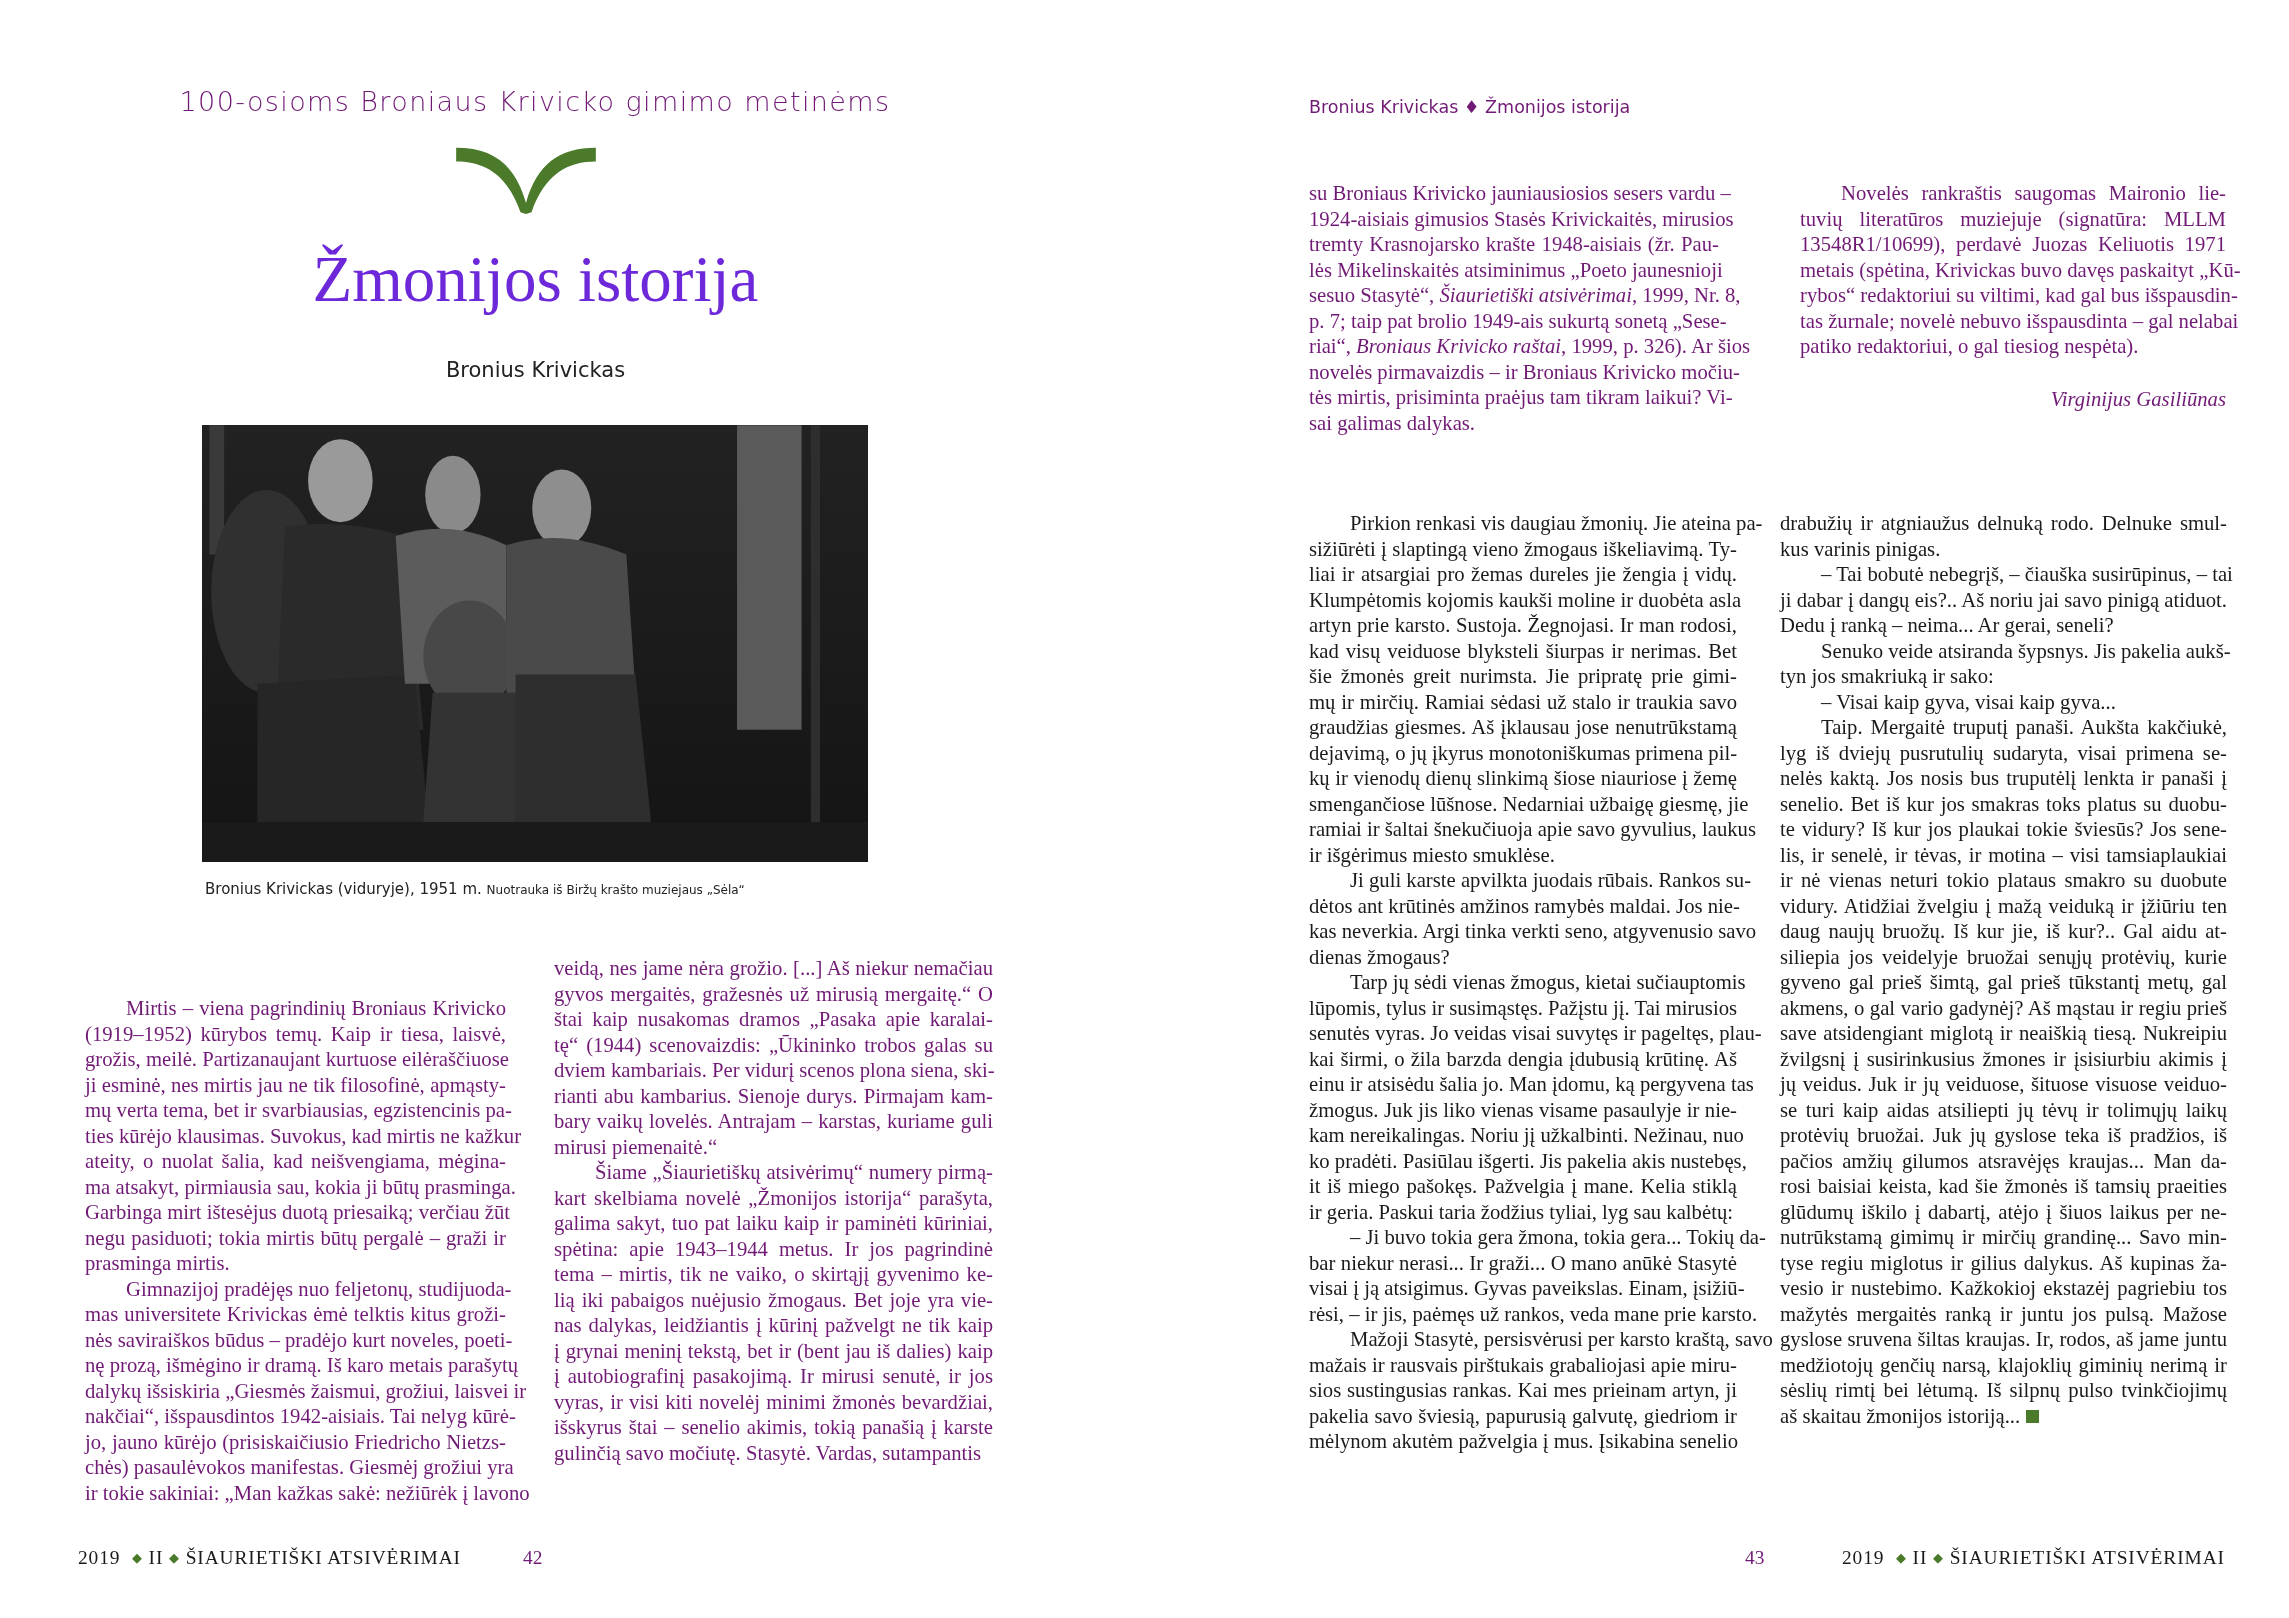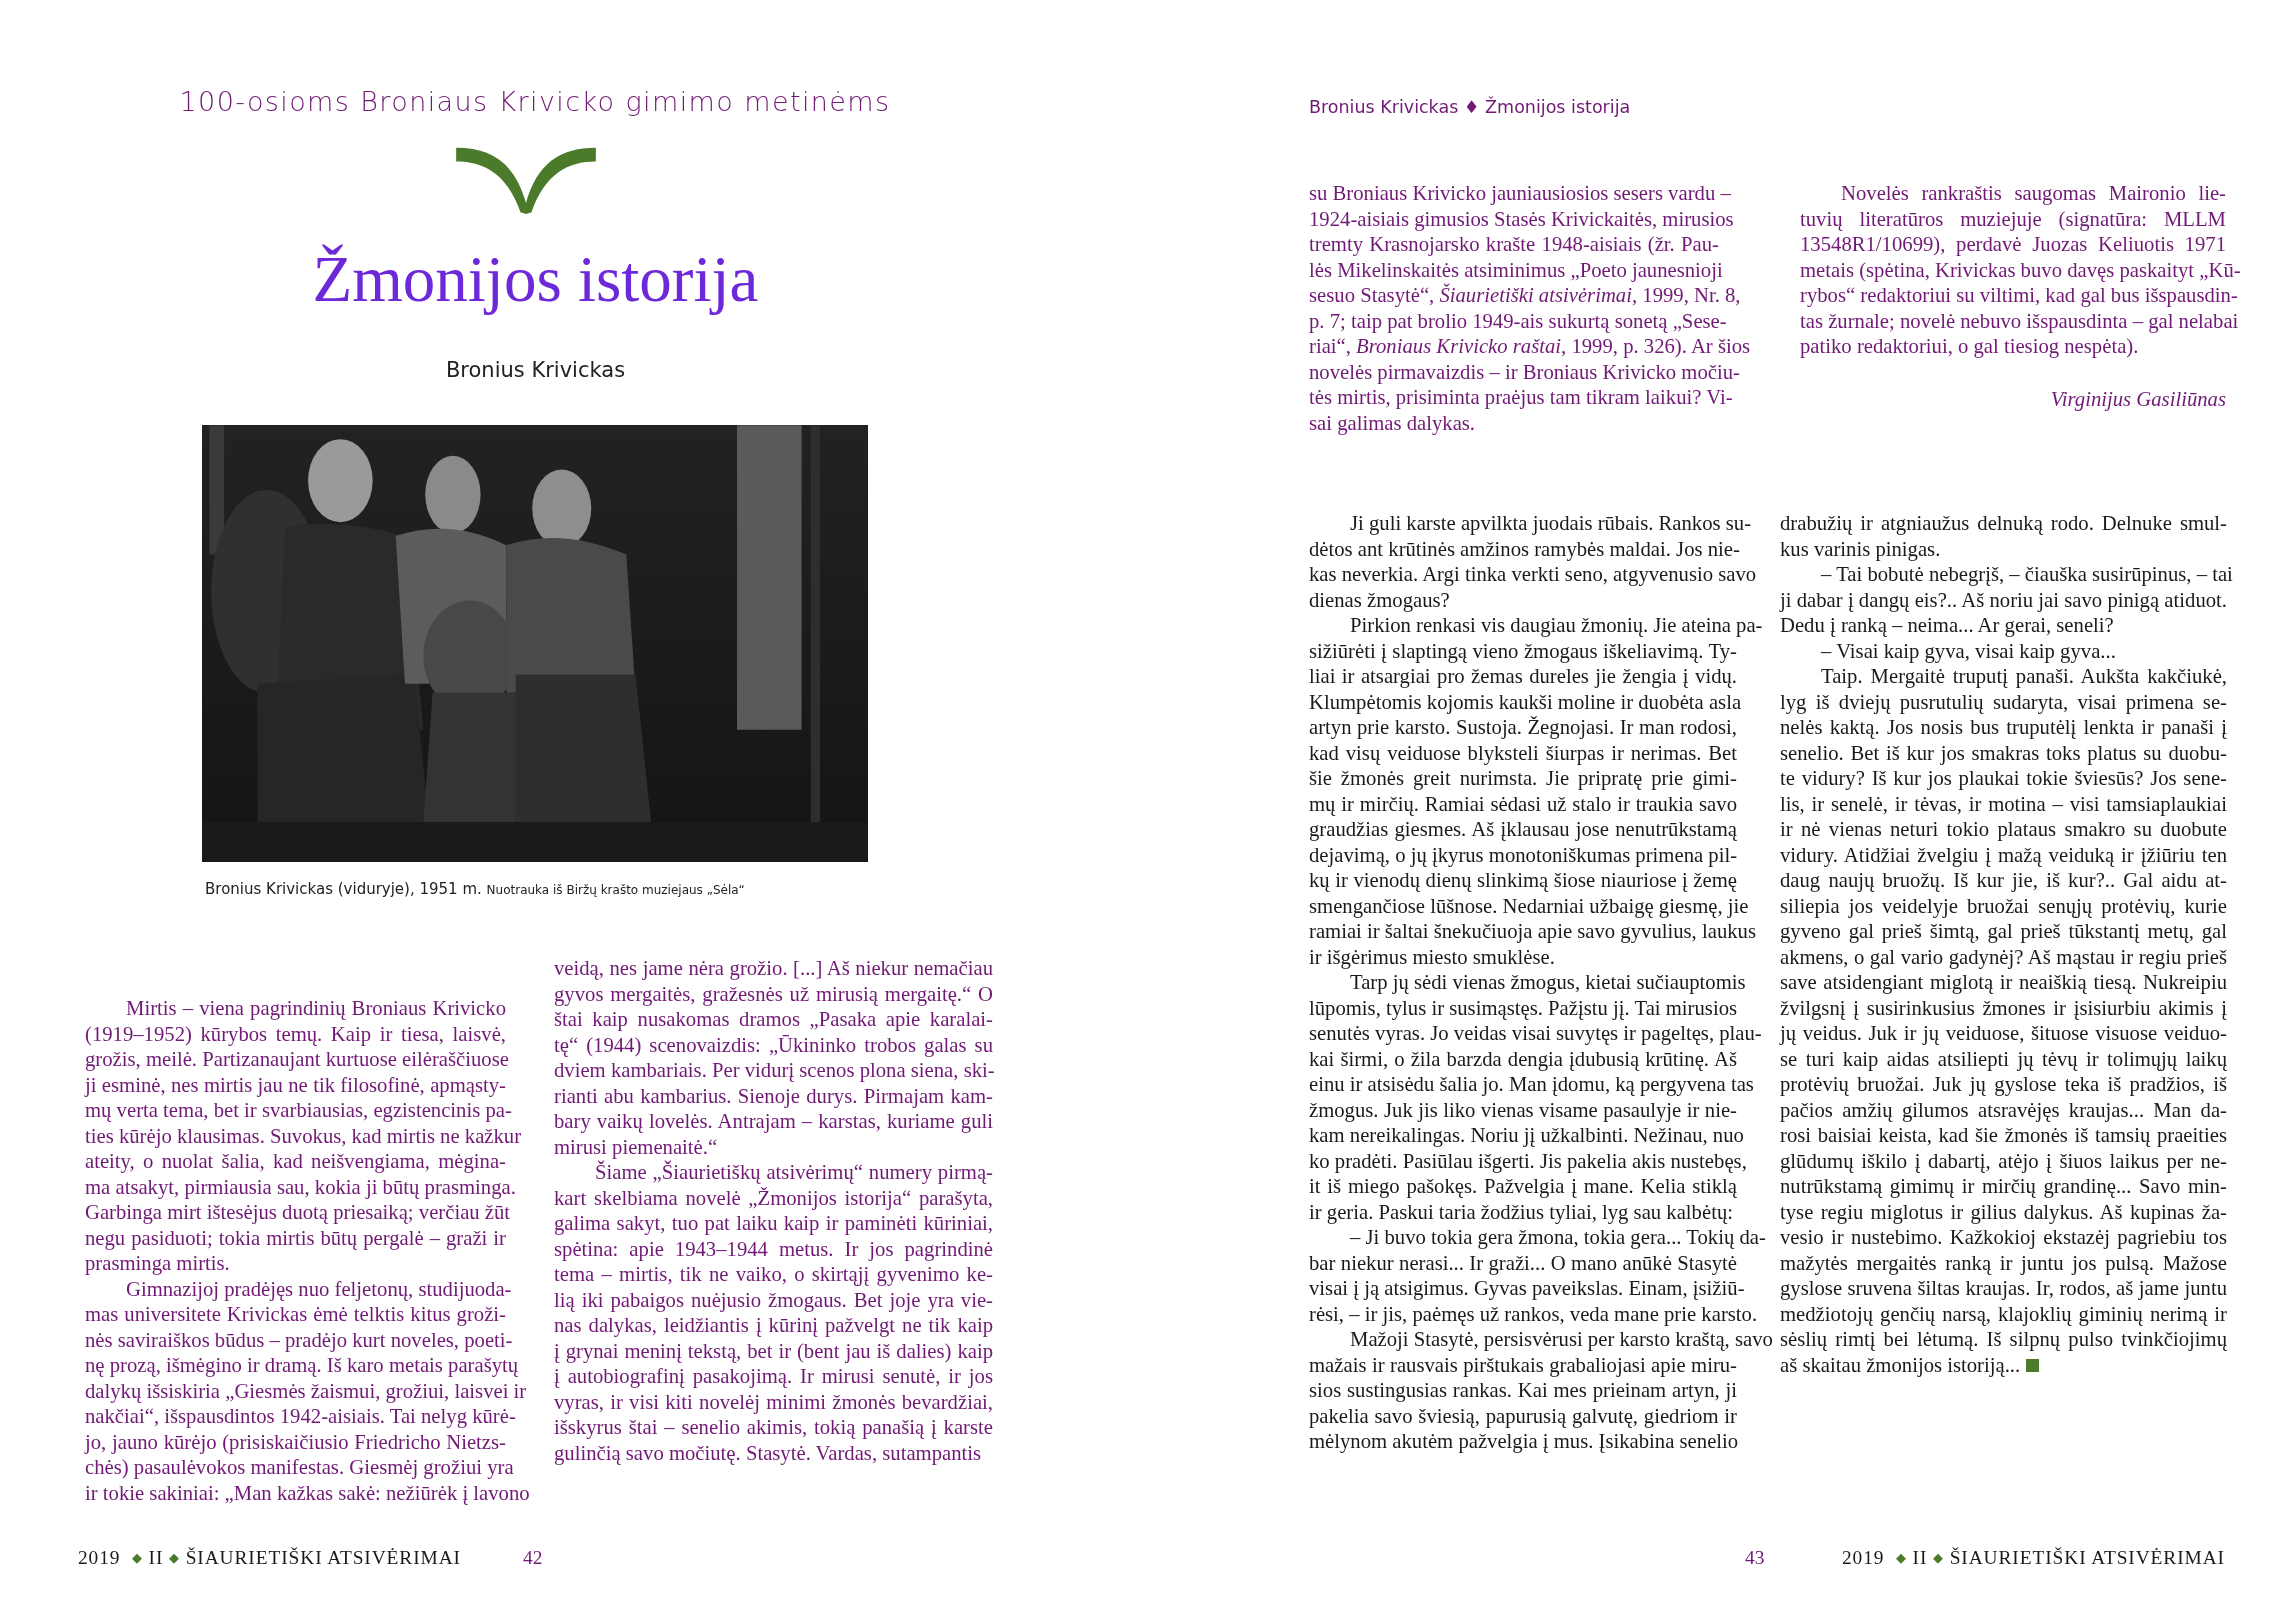--- a/index.html
+++ b/index.html
@@ -174,43 +174,43 @@
       <span class="line">13548R1/10699), perdavė Juozas Keliuotis 1971</span>
       <span class="line">metais (spėtina, Krivickas buvo davęs paskaityt „Kū-</span>
       <span class="line">rybos“ redaktoriui su viltimi, kad gal bus išspausdin-</span>
       <span class="line">tas žurnale; novelė nebuvo išspausdinta – gal nelabai</span>
       <span class="line last">patiko redaktoriui, o gal tiesiog nespėta).</span>
     </p>
   </div>
 <div id="signature" class="abs green">Virginijus Gasiliūnas</div>
 
 <div id="r-col1" class="col black">
-    <p>
-      <span class="line" style="padding-left: 41px;">Ji guli karste apvilkta juodais rūbais. Rankos su-</span>
-      <span class="line">dėtos ant krūtinės amžinos ramybės maldai. Jos nie-</span>
-      <span class="line">kas neverkia. Argi tinka verkti seno, atgyvenusio savo</span>
-      <span class="line last">dienas žmogaus?</span>
-    </p>
     <p>
       <span class="line" style="padding-left: 41px;">Pirkion renkasi vis daugiau žmonių. Jie ateina pa-</span>
       <span class="line">sižiūrėti į slaptingą vieno žmogaus iškeliavimą. Ty-</span>
       <span class="line">liai ir atsargiai pro žemas dureles jie žengia į vidų.</span>
       <span class="line">Klumpėtomis kojomis kaukši moline ir duobėta asla</span>
       <span class="line">artyn prie karsto. Sustoja. Žegnojasi. Ir man rodosi,</span>
       <span class="line">kad visų veiduose blyksteli šiurpas ir nerimas. Bet</span>
       <span class="line">šie žmonės greit nurimsta. Jie pripratę prie gimi-</span>
       <span class="line">mų ir mirčių. Ramiai sėdasi už stalo ir traukia savo</span>
       <span class="line">graudžias giesmes. Aš įklausau jose nenutrūkstamą</span>
       <span class="line">dejavimą, o jų įkyrus monotoniškumas primena pil-</span>
       <span class="line">kų ir vienodų dienų slinkimą šiose niauriose į žemę</span>
       <span class="line">smengančiose lūšnose. Nedarniai užbaigę giesmę, jie</span>
       <span class="line">ramiai ir šaltai šnekučiuoja apie savo gyvulius, laukus</span>
       <span class="line last">ir išgėrimus miesto smuklėse.</span>
     </p>
     <p>
+      <span class="line" style="padding-left: 41px;">Ji guli karste apvilkta juodais rūbais. Rankos su-</span>
+      <span class="line">dėtos ant krūtinės amžinos ramybės maldai. Jos nie-</span>
+      <span class="line">kas neverkia. Argi tinka verkti seno, atgyvenusio savo</span>
+      <span class="line last">dienas žmogaus?</span>
+    </p>
+    <p>
       <span class="line" style="padding-left: 41px;">Tarp jų sėdi vienas žmogus, kietai sučiauptomis</span>
       <span class="line">lūpomis, tylus ir susimąstęs. Pažįstu jį. Tai mirusios</span>
       <span class="line">senutės vyras. Jo veidas visai suvytęs ir pageltęs, plau-</span>
       <span class="line">kai širmi, o žila barzda dengia įdubusią krūtinę. Aš</span>
       <span class="line">einu ir atsisėdu šalia jo. Man įdomu, ką pergyvena tas</span>
       <span class="line">žmogus. Juk jis liko vienas visame pasaulyje ir nie-</span>
       <span class="line">kam nereikalingas. Noriu jį užkalbinti. Nežinau, nuo</span>
       <span class="line">ko pradėti. Pasiūlau išgerti. Jis pakelia akis nustebęs,</span>
       <span class="line">it iš miego pašokęs. Pažvelgia į mane. Kelia stiklą</span>
       <span class="line last">ir geria. Paskui taria žodžius tyliai, lyg sau kalbėtų:</span>
@@ -231,20 +231,24 @@
   </div>
 <div id="r-col2" class="col black">
     <p>
       <span class="line">drabužių ir atgniaužus delnuką rodo. Delnuke smul-</span>
       <span class="line last">kus varinis pinigas.</span>
     </p>
     <p>
       <span class="line" style="padding-left: 41px;">– Tai bobutė nebegrįš, – čiauška susirūpinus, – tai</span>
       <span class="line">ji dabar į dangų eis?.. Aš noriu jai savo pinigą atiduot.</span>
       <span class="line last">Dedu į ranką – neima... Ar gerai, seneli?</span>
+    </p>
+    <p>
+      <span class="line" style="padding-left: 41px;">Senuko veide atsiranda šypsnys. Jis pakelia aukš-</span>
+      <span class="line last">tyn jos smakriuką ir sako:</span>
     </p>
     <p>
       <span class="line last" style="padding-left: 41px;">– Visai kaip gyva, visai kaip gyva...</span>
     </p>
     <p>
       <span class="line" style="padding-left: 41px;">Taip. Mergaitė truputį panaši. Aukšta kakčiukė,</span>
       <span class="line">lyg iš dviejų pusrutulių sudaryta, visai primena se-</span>
       <span class="line">nelės kaktą. Jos nosis bus truputėlį lenkta ir panaši į</span>
       <span class="line">senelio. Bet iš kur jos smakras toks platus su duobu-</span>
       <span class="line">te vidury? Iš kur jos plaukai tokie šviesūs? Jos sene-</span>

